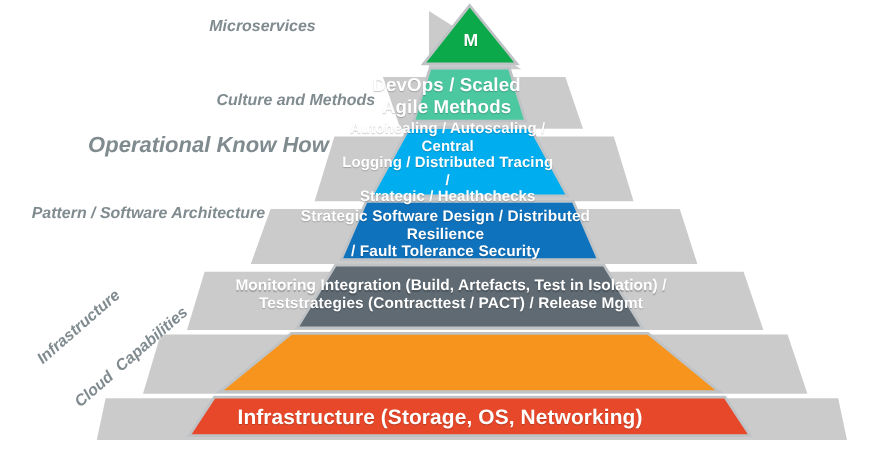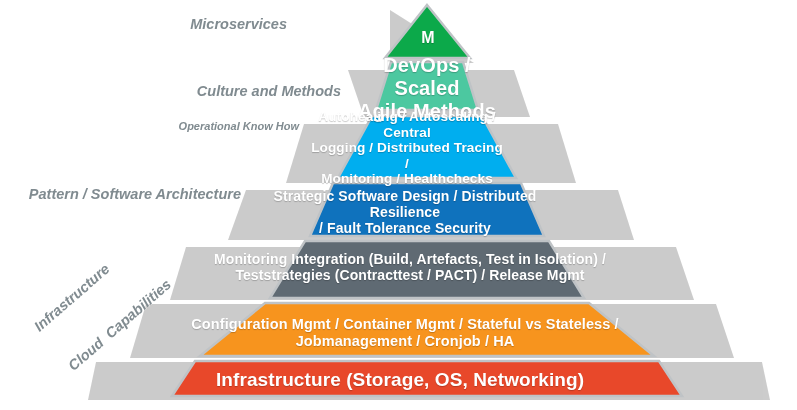--- a/index.html
+++ b/index.html
@@ -46,22 +46,22 @@
     line-height: 1.2;
     text-shadow: 0.7px 0.7px 0 rgba(255,255,255,0.55);
   }
   
   #apex-text {
     left: 385px; top: 26px; width: 86px; height: 24px;
     font-size: 16px;
   }
   
   #l2-text {
-    left: 352px; top: 66px; width: 150px; height: 44px;
-    font-size: 20px;
+    left: 331px; top: 66px; width: 150px; height: 44px;
+    font-size: 17px;
   }
   
   #l3-text {
     left: 308px; top: 120px; width: 198px; height: 56px;
     font-size: 13.6px;
   }
   
   #l4-text {
     left: 250px; top: 190px; width: 310px; height: 44px;
     font-size: 14px;
@@ -77,21 +77,21 @@
     font-size: 14.5px;
   }
   
   #l7-text {
     left: 100px; top: 366px; width: 600px; height: 28px;
     font-size: 19px;
   }
   
   #label-1 { right: 510px; top: 16px;  font-size: 14.5px; }
   #label-2 { right: 456px; top: 68px;  font-size: 14.5px; margin-top: 15px; }
-  #label-3 { right: 498px; top: 120px; font-size: 11px; }
+  #label-3 { right: 498px; top: 120px; font-size: 20px; }
   #label-4 { right: 556px; top: 186px; font-size: 14.5px; }
   #label-5 { right: 600px; top: 244px; font-size: 14.5px; }
   #label-6 {
     left: 8px; top: 296px;
     transform: rotate(-41deg);
     transform-origin: left top;
     text-align: left;
     font-size: 14.5px;
   }
 </style>
@@ -133,44 +133,38 @@
     <div>
       <div>DevOps / Scaled</div>
       <div>Agile Methods</div>
     </div>
   </div>
 
   <div class="band-text" id="l3-text">
     <div>
       <div>Autohealing / Autoscaling / Central</div>
       <div>Logging / Distributed  Tracing /</div>
-      <div>Monitoring / Healthchecks</div>
+      <div>Strategic / Healthchecks</div>
     </div>
   </div>
 
   <div class="band-text" id="l4-text">
     <div>
       <div>Strategic  Software  Design / Distributed  Resilience</div>
       <div>/ Fault Tolerance Security</div>
     </div>
   </div>
 
   <div class="band-text" id="l5-text">
     <div>
       <div>Monitoring Integration (Build, Artefacts, Test in Isolation) /</div>
       <div>Teststrategies  (Contracttest / PACT) /   Release Mgmt</div>
     </div>
   </div>
 
-  <div class="band-text" id="l6-text">
-    <div>
-      <div>Configuration Mgmt / Container Mgmt / Stateful vs Stateless /</div>
-      <div>Jobmanagement / Cronjob  / HA</div>
-    </div>
-  </div>
 
   <div class="band-text" id="l7-text">Infrastructure (Storage, OS, Networking)</div>
 
   <div class="side-label" id="label-1">Microservices</div>
 
   <div class="side-label" id="label-2">Culture and Methods</div>
 
   <div class="side-label" id="label-3">Operational Know How</div>
 
   <div class="side-label" id="label-4">Pattern / Software Architecture</div>

